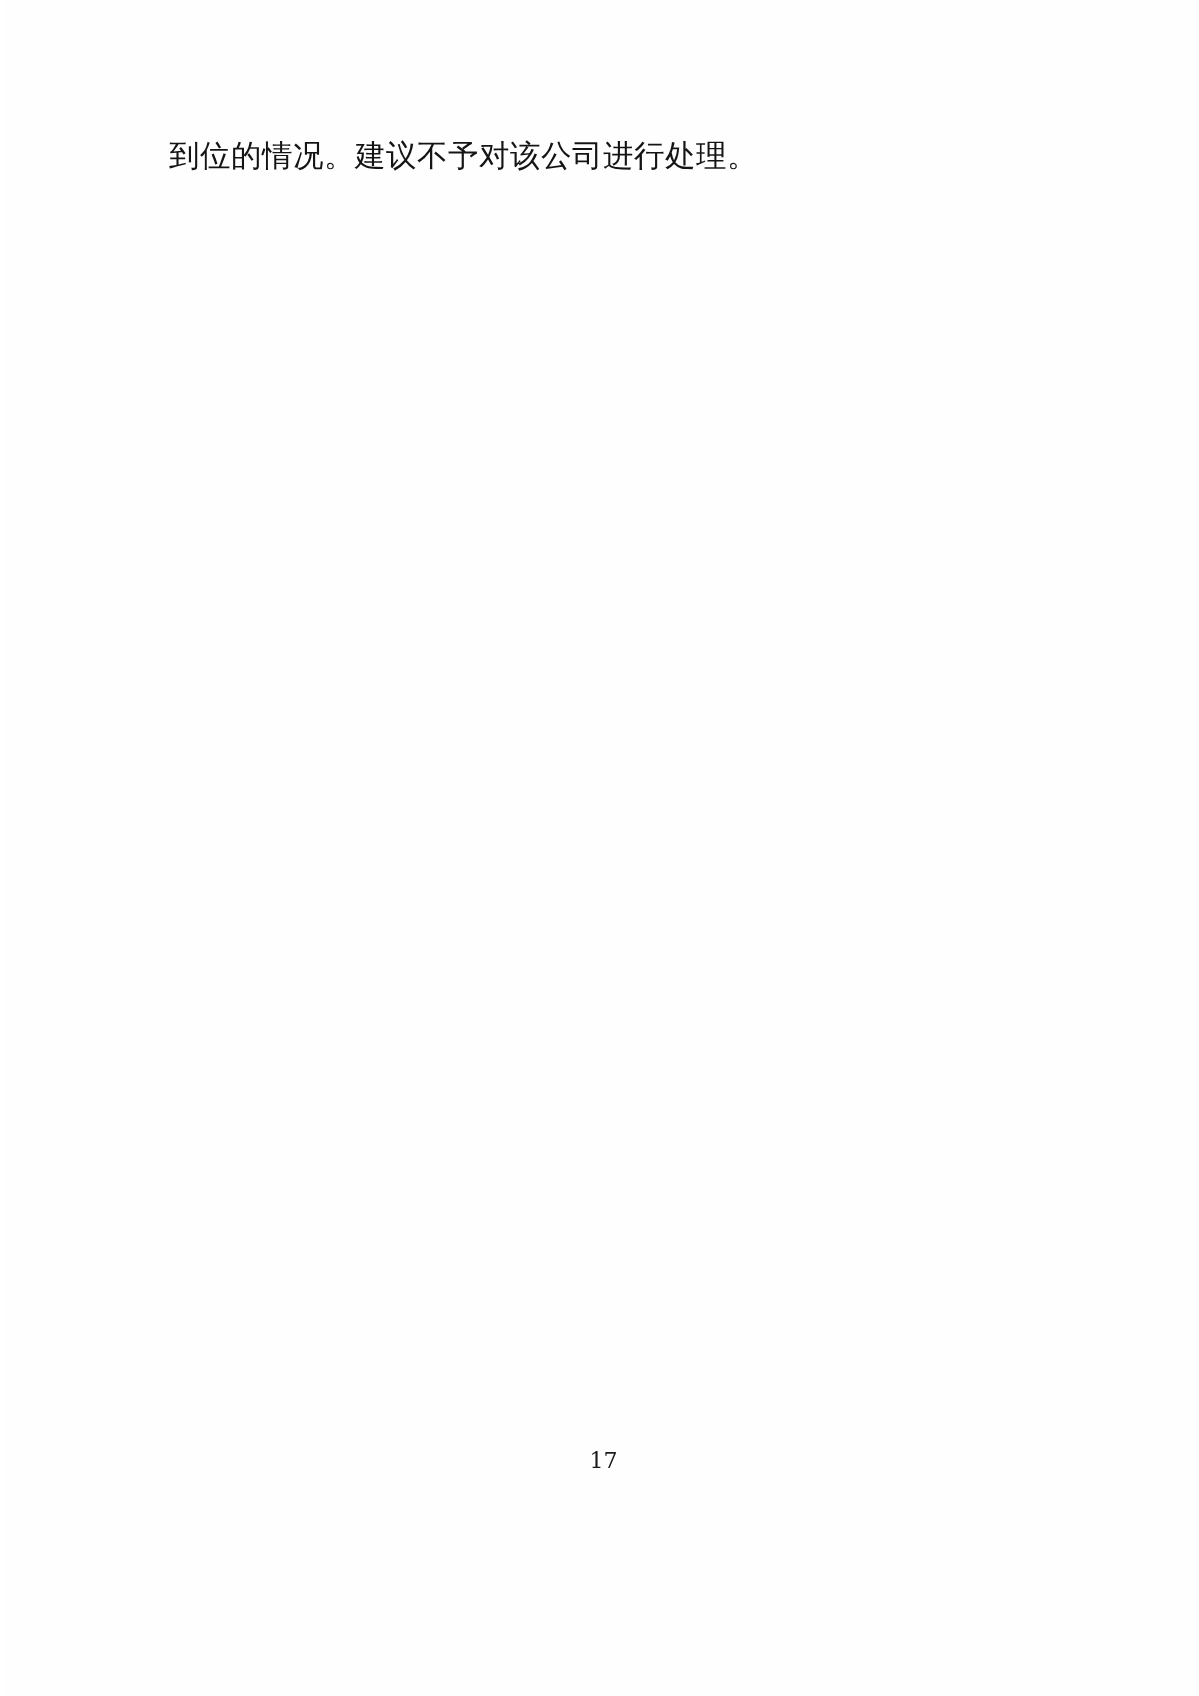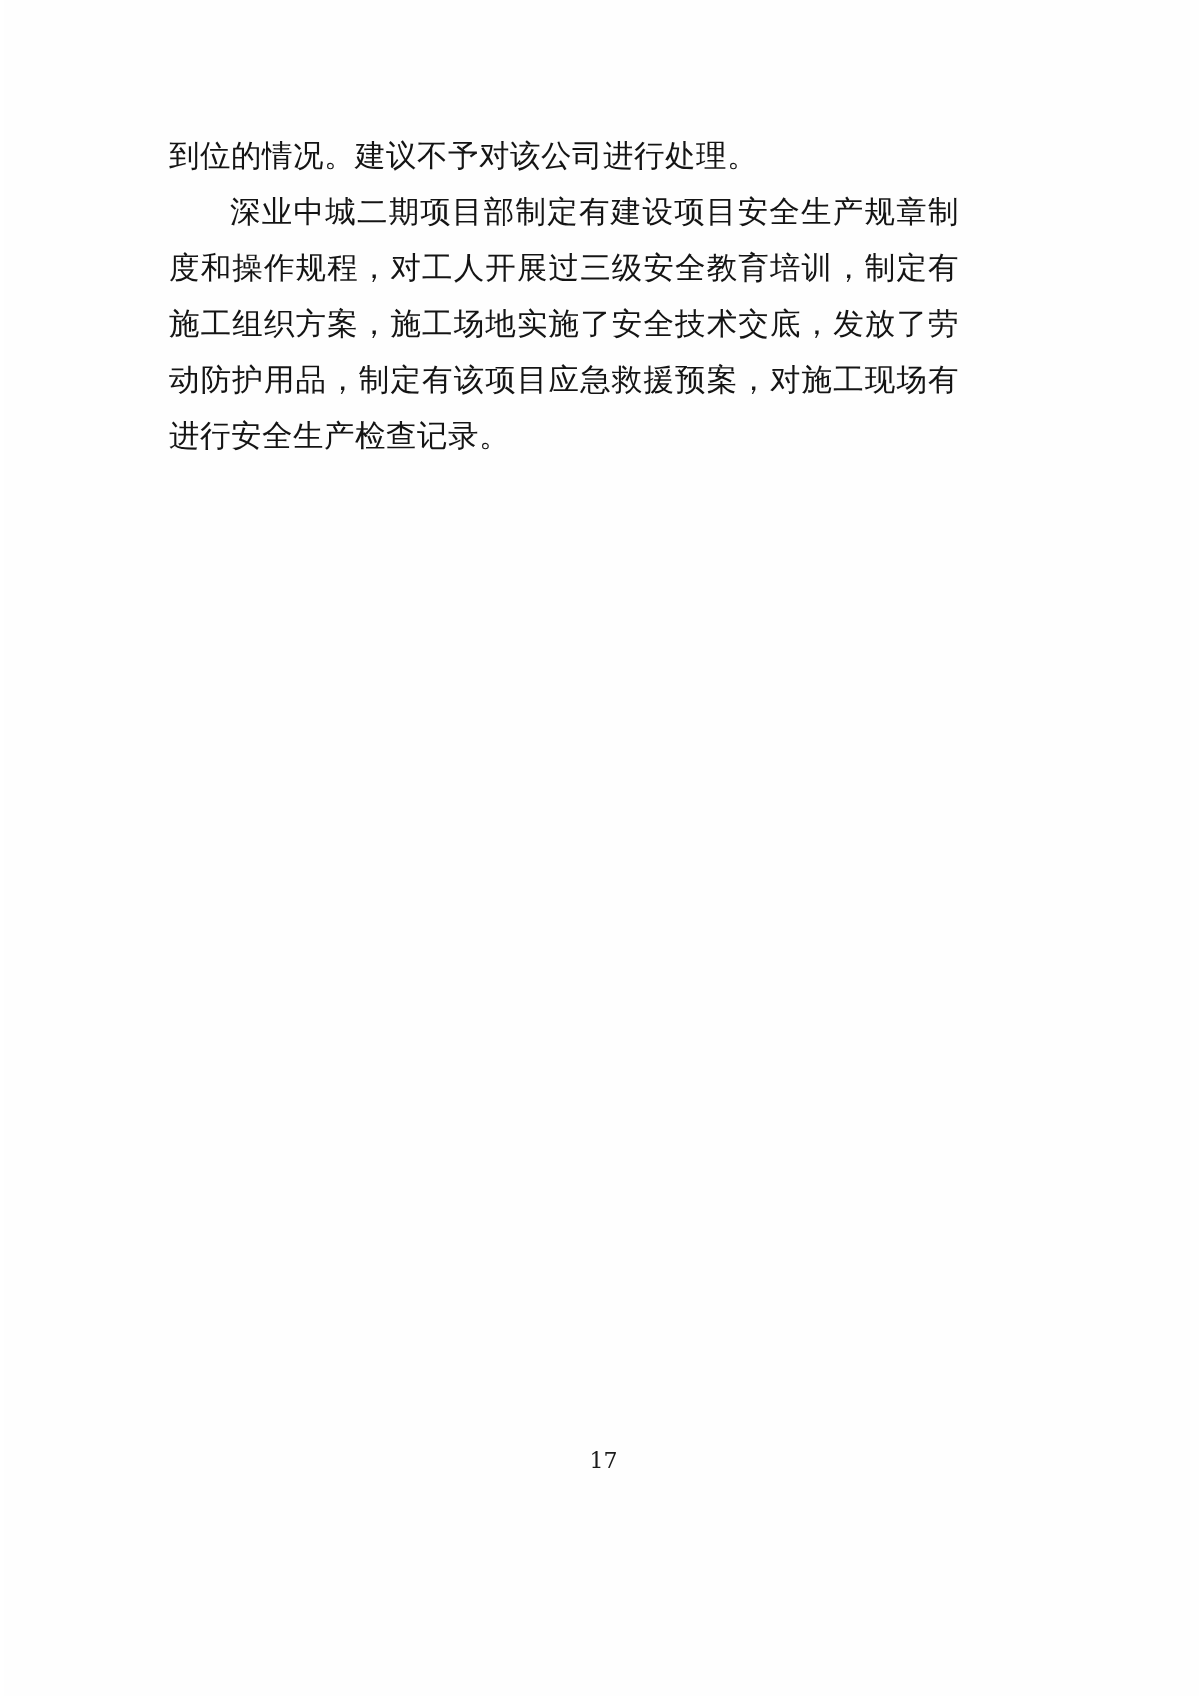--- a/index.html
+++ b/index.html
@@ -52,16 +52,15 @@
     font-family: "DejaVu Serif", "Liberation Serif", serif;
     color: #1a1a1a;
   }
 </style>
 </head>
 <body>
 
 <div class="page">
   <div class="body-area">
     <p class="para">到位的情况。建议不予对该公司进行处理。</p>
-    <p class="para indent">深业中城二期项目部制定有建设项目安全生产规章制度和操作规程，对工人开展过三级安全教育培训，制定有施工组织方案，施工场地实施了安全技术交底，发放了劳动防护用品，制定有该项目应急救援预案，对施工现场有进行安全生产检查记录。</p>
   </div>
   <div class="page-number">17</div>
 </div>
 
 </body></html>

